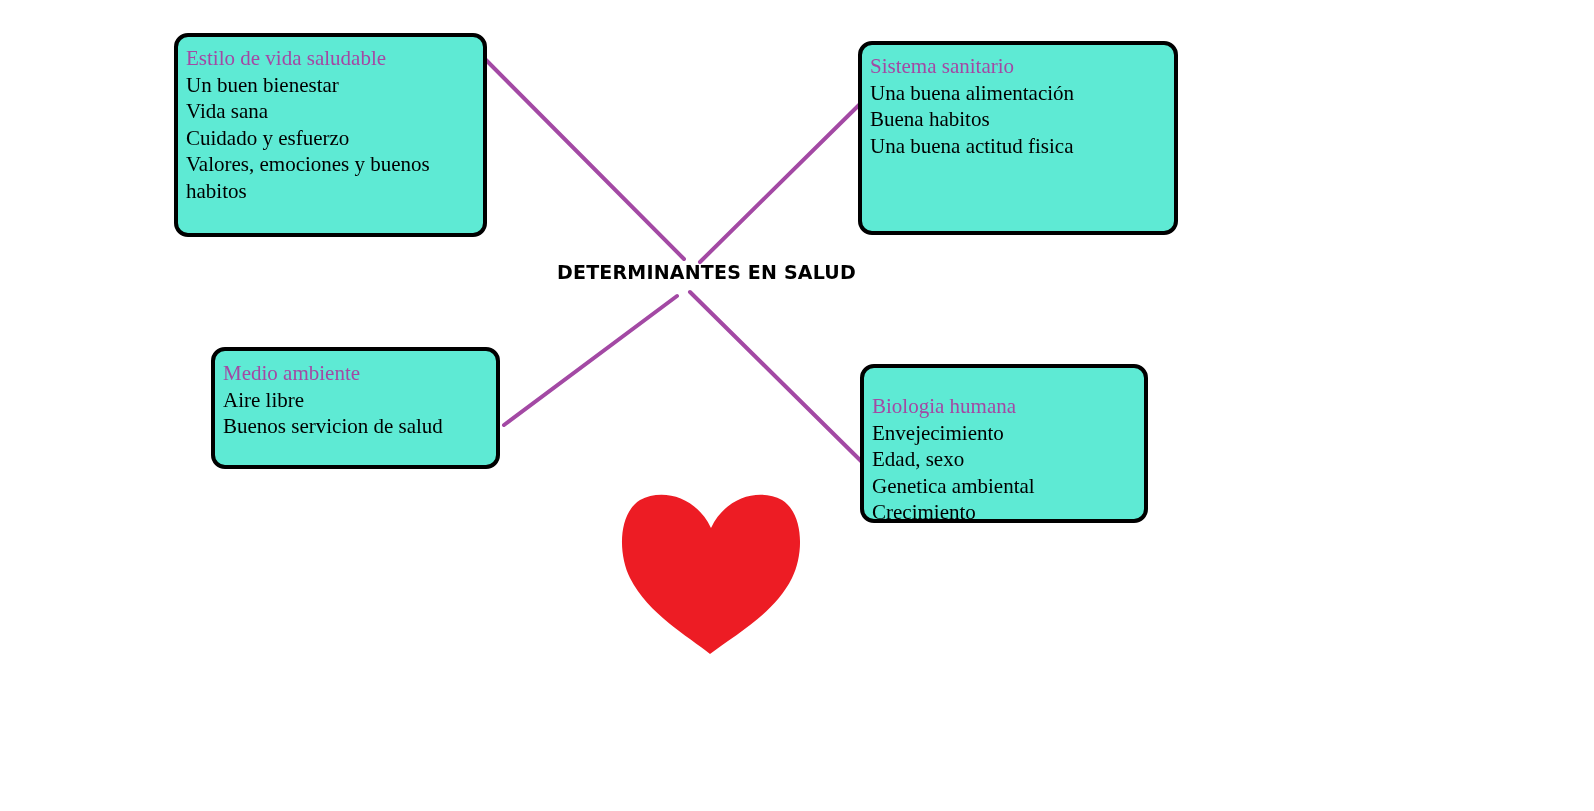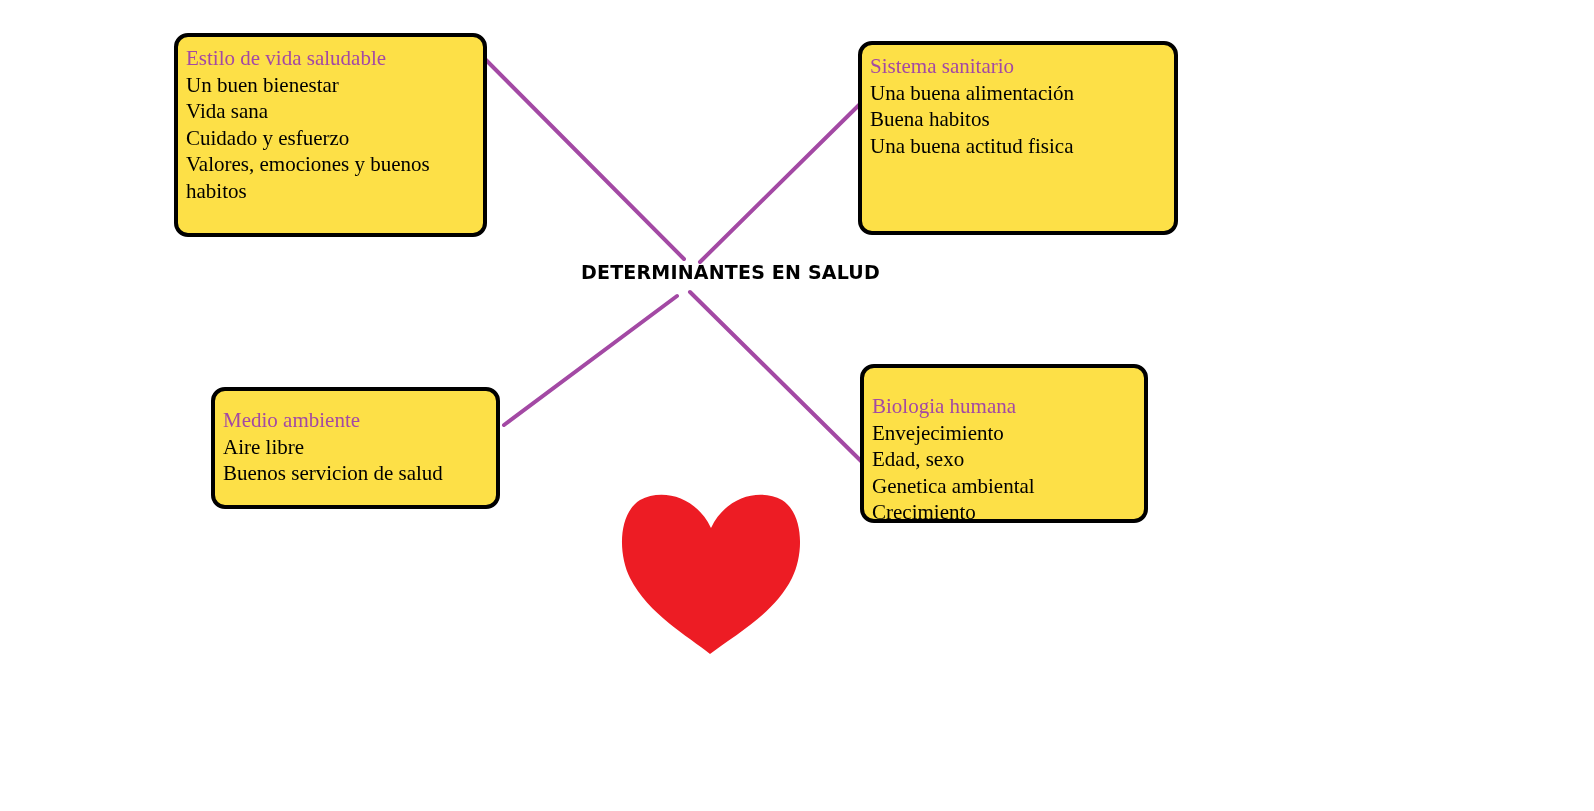--- a/index.html
+++ b/index.html
@@ -1,30 +1,30 @@
 <!DOCTYPE html>
 <html><head>
 <meta charset="utf-8">
 <style>
   html, body { margin:0; padding:0; background:#ffffff; }
   body { width:1594px; height:811px; position:relative; overflow:hidden; font-family:"Liberation Serif", serif; }
   .box {
-    position:absolute; background:#fde047; border:4px solid #000; border-radius:14px;
+    position:absolute; background:#5eead4; border:4px solid #000; border-radius:14px;
     box-sizing:border-box; padding:8px 8px 0 8px; font-size:21px; line-height:26.5px; color:#000;
   }
   .box .title { color:#a349a4; }
   .box .item { white-space:nowrap; }
   #b1 { left:174px; top:33px; width:313px; height:204px; }
   #b2 { left:858px; top:41px; width:320px; height:194px; }
-  #b3 { left:211px; top:347px; width:289px; height:122px; padding-top:16px;margin-top:40px; }
+  #b3 { left:211px; top:347px; width:289px; height:122px; padding-top:9px; }
   #b4 { left:860px; top:364px; width:288px; height:159px; padding-top:25px; }
   #b1 .item.wrap { white-space:normal; width:290px; }
   .center-title {
     position:absolute; left:557px; top:261px; font-family:"DejaVu Sans", sans-serif;
-    font-weight:bold; font-size:19px; letter-spacing:0.2px; color:#000;margin-left:24px;
+    font-weight:bold; font-size:19px; letter-spacing:0.2px; color:#000;
   }
   svg.lines { position:absolute; left:0; top:0; }
   svg.heart { position:absolute; left:618px; top:488px; }
 </style>
 </head>
 <body>
 
 <svg class="lines" width="1594" height="811">
   <line x1="484" y1="58" x2="684" y2="259" stroke="#a349a4" stroke-width="4" stroke-linecap="round"></line>
   <line x1="860" y1="104" x2="700" y2="262" stroke="#a349a4" stroke-width="4" stroke-linecap="round"></line>

